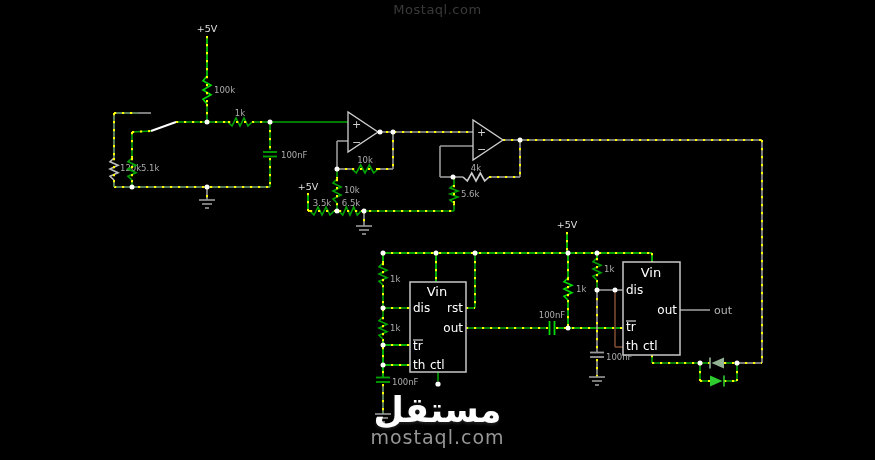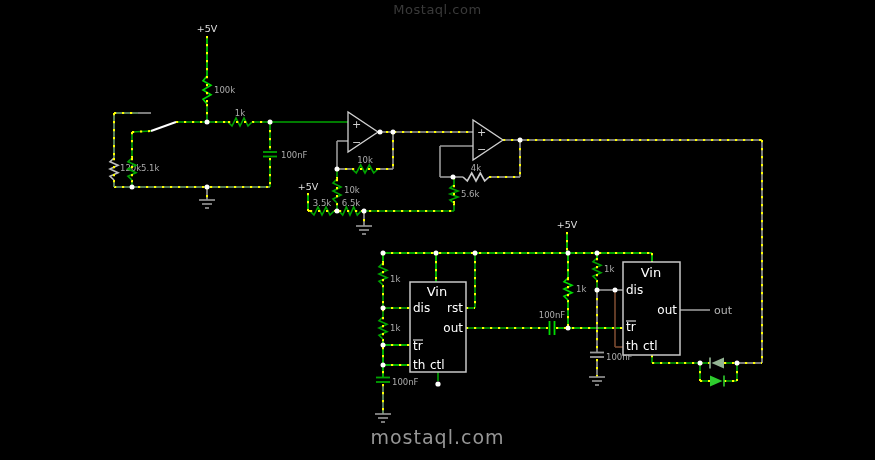--- a/index.html
+++ b/index.html
@@ -272,14 +272,15 @@
       <circle cx="615" cy="290" r="2.5" fill="#ffffff"></circle>
       <circle cx="700" cy="363" r="2.5" fill="#ffffff"></circle>
       <circle cx="737" cy="363" r="2.5" fill="#ffffff"></circle>
       <circle cx="438" cy="384" r="2.6" fill="#ffffff"></circle>
       <text x="207" y="32" font-size="9.5" fill="#e0e0e0" text-anchor="middle" font-family="&quot;DejaVu Sans&quot;,sans-serif" font-weight="normal">+5V</text>
       <text x="308" y="190" font-size="9.5" fill="#e0e0e0" text-anchor="middle" font-family="&quot;DejaVu Sans&quot;,sans-serif" font-weight="normal">+5V</text>
       <text x="567" y="228" font-size="9.5" fill="#e0e0e0" text-anchor="middle" font-family="&quot;DejaVu Sans&quot;,sans-serif" font-weight="normal">+5V</text>
       <text x="714" y="314" font-size="11" fill="#b5b5b5" text-anchor="start" font-family="&quot;DejaVu Sans&quot;,sans-serif" font-weight="normal">out</text>
     </svg>
   <div class="wm-top">Mostaql.com</div>
+  <div class="wm-main">مستقل</div>
   <div class="wm-sub">mostaql.com</div>
 </div>
 
 </body></html>

